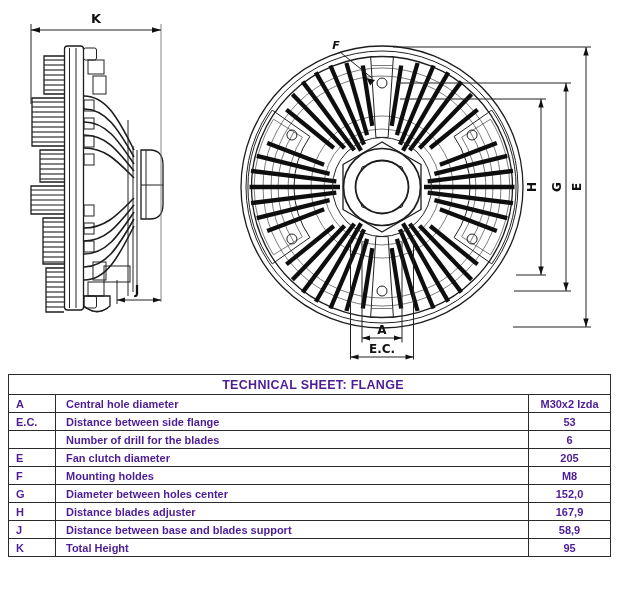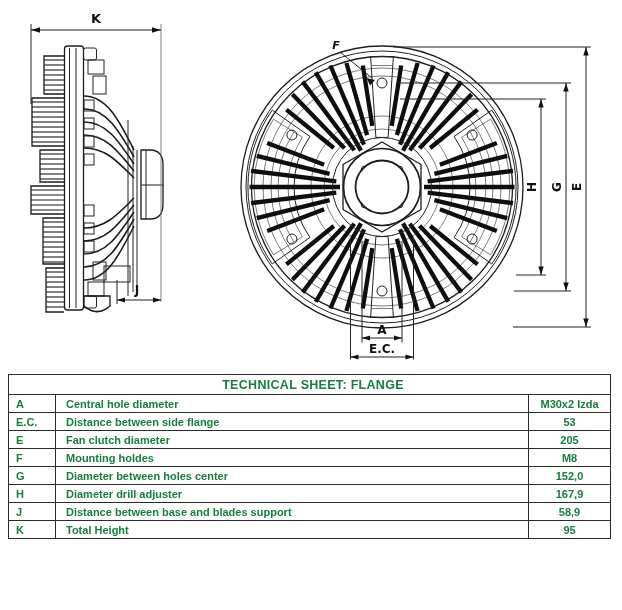--- a/index.html
+++ b/index.html
@@ -14,21 +14,21 @@
   .ln{stroke:#222;stroke-width:1;fill:none;}
   .ln2{stroke:#1c1c1c;stroke-width:1.3;fill:none;}
   .arrow{fill:#111;stroke:none;}
   .fin{stroke:#0e0e0e;stroke-width:4.3;stroke-linecap:butt;}
   .sfin{stroke:#1c1c1c;stroke-width:1.1;}
 
   
   #techtable{position:absolute;left:8px;top:374px;width:602px;border-collapse:collapse;
              table-layout:fixed;}
   #techtable td{border:1px solid #2b2b2b;font:bold 11px "Liberation Sans", sans-serif;
-                color:#15803d;height:17px;padding:0 0 0 7px;overflow:hidden;white-space:nowrap;}
+                color:#4c1d95;height:17px;padding:0 0 0 7px;overflow:hidden;white-space:nowrap;}
   #techtable td.desc{padding-left:10px;}
   #techtable td.val{text-align:center;padding:0;}
   #techtable td.sect{text-align:center;font:bold 12.5px "Liberation Sans", sans-serif;
                      height:19px;letter-spacing:.3px;}
   #techtable col.c1{width:47px;} #techtable col.c2{width:473px;} #techtable col.c3{width:82px;}
 </style>
 </head>
 <body>
 
 <div id="page">
@@ -307,37 +307,42 @@
     <td>A</td>
     <td class="desc">Central hole diameter</td>
     <td class="val">M30x2 Izda</td>
   </tr>
   <tr>
     <td>E.C.</td>
     <td class="desc">Distance between side flange</td>
     <td class="val">53</td>
   </tr>
   <tr>
+    <td></td>
+    <td class="desc">Number of drill for the blades</td>
+    <td class="val">6</td>
+  </tr>
+  <tr>
     <td>E</td>
     <td class="desc">Fan clutch diameter</td>
     <td class="val">205</td>
   </tr>
   <tr>
     <td>F</td>
     <td class="desc">Mounting holdes</td>
     <td class="val">M8</td>
   </tr>
   <tr>
     <td>G</td>
     <td class="desc">Diameter between holes center</td>
     <td class="val">152,0</td>
   </tr>
   <tr>
     <td>H</td>
-    <td class="desc">Diameter drill adjuster</td>
+    <td class="desc">Distance blades adjuster</td>
     <td class="val">167,9</td>
   </tr>
   <tr>
     <td>J</td>
     <td class="desc">Distance between base and blades support</td>
     <td class="val">58,9</td>
   </tr>
   <tr>
     <td>K</td>
     <td class="desc">Total Height</td>

